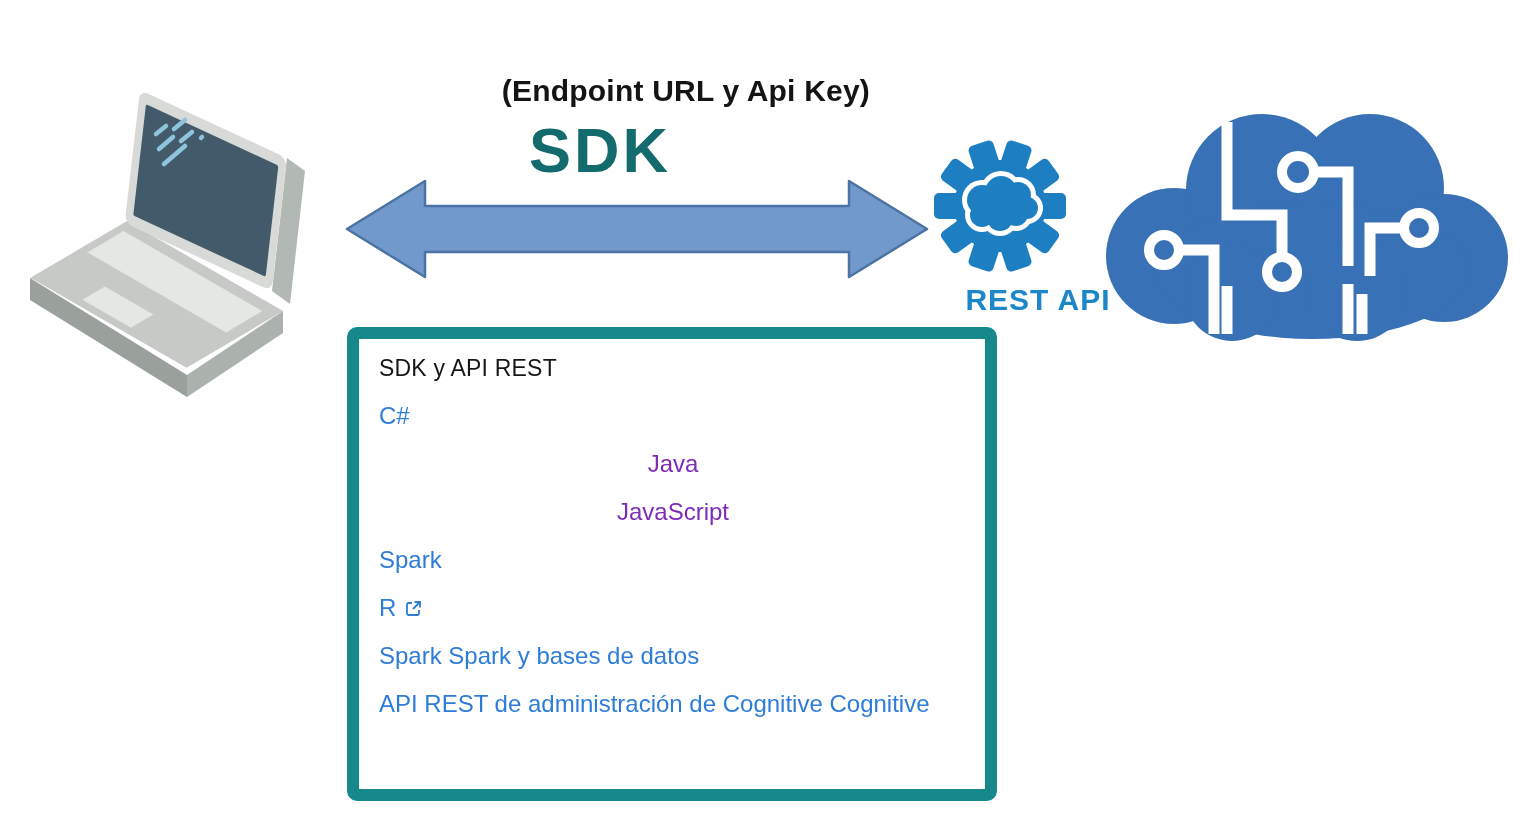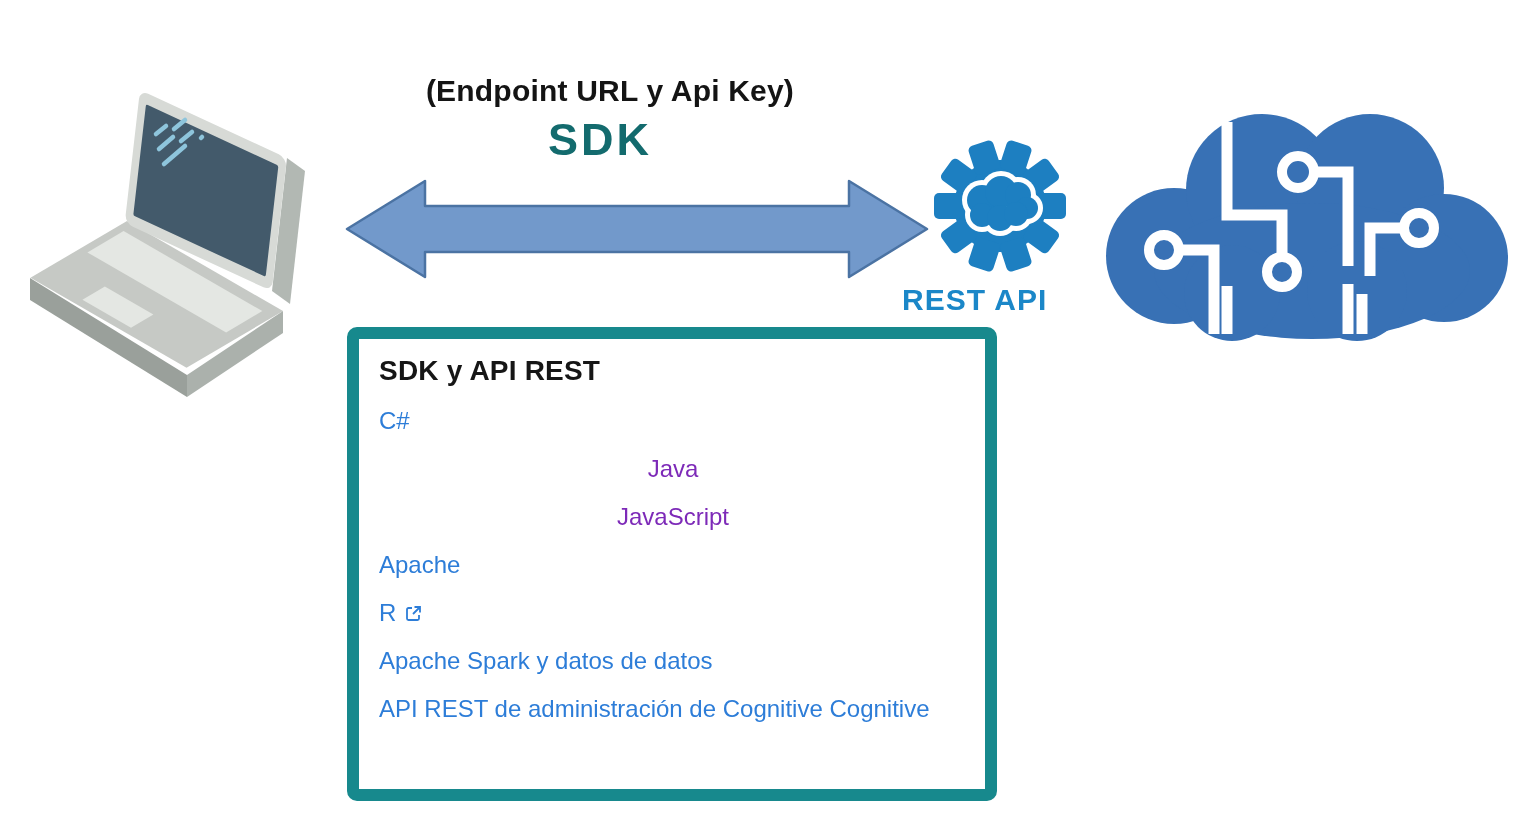--- a/index.html
+++ b/index.html
@@ -2,36 +2,36 @@
 <html><head>
 <meta charset="utf-8">
 <style>
   * { margin:0; padding:0; box-sizing:border-box; }
   html,body { width:1520px; height:814px; background:#ffffff; overflow:hidden;
               font-family:"Liberation Sans", sans-serif; }
   .canvas { position:relative; width:1520px; height:814px; background:#fff; }
 
   .abs { position:absolute; }
 
-  .caption { left:350px; top:74px; width:520px; text-align:center;
+  .caption { left:350px; top:74px; width:520px; text-align:right;
              font-size:30px; font-weight:600; color:#141414; letter-spacing:0.2px; }
   .sdk-label { left:350px; top:114px; width:500px; text-align:center;
-               font-size:45px; font-weight:800; color:#136b6e; letter-spacing:3px; }
+               font-size:63px; font-weight:800; color:#136b6e; letter-spacing:3px; }
 
   .laptop { left:15px; top:58px; }
   .arrow  { left:345px; top:176px; }
   .gear   { left:930px; top:138px; }
-  .rest-api { left:902px; top:283px; width:214px; 
+  .rest-api { left:931px; top:283px; width:214px; text-align:center;
               font-size:30px; font-weight:800; color:#1b87c8; letter-spacing:1px; }
   .brain  { left:1102px; top:108px; }
 
   .panel { left:347px; top:327px; width:650px; height:474px;
            border:12px solid #17898d; border-radius:10px; background:#fff;
            padding:8px 18px 0 20px; }
-  .panel h2 { font-size:28px; font-weight:700; color:#161616; margin-top:8px; letter-spacing:0.2px; }
+  .panel h2 { font-size:23px; font-weight:400; color:#161616; margin-top:8px; letter-spacing:0.2px; }
   .panel ul { list-style:none; margin-top:10px; }
   .panel li { font-size:24px; line-height:48px; color:#2d7dd8; cursor:pointer; white-space:nowrap; }
   .panel li.visited { color:#7d2ab8;text-align:center; }
   .panel li .ext { display:inline-block; width:19px; height:19px; margin-left:8px;
                    vertical-align:-2px; color:#2d7dd8; }
 </style>
 </head>
 <body>
 
 <div class="canvas">
@@ -148,30 +148,30 @@
       <li>
         <span>C#</span>
       </li>
       <li class="visited">
         <span>Java</span>
       </li>
       <li class="visited">
         <span>JavaScript</span>
       </li>
       <li>
-        <span>Apache</span>
+        <span>Spark</span>
       </li>
       <li>
         <span>R</span><span class="ext"><svg width="19" height="19" viewBox="0 0 19 19">
               <path d="M8 4 H4.5 A1.5 1.5 0 0 0 3 5.5 V14.5 A1.5 1.5 0 0 0 4.5 16 H13.5 A1.5 1.5 0 0 0 15 14.5 V11" fill="none" stroke="currentColor" stroke-width="1.8"></path>
               <path d="M10.5 3 H16 V8.5 M16 3 L9 10" fill="none" stroke="currentColor" stroke-width="1.8"></path>
             </svg></span>
       </li>
       <li>
-        <span>Apache Spark y datos de datos</span>
+        <span>Spark Spark y bases de datos</span>
       </li>
       <li>
         <span>API REST de administración de Cognitive Cognitive</span>
       </li>
     </ul>
   </div>
 
 </div>
 
 </body></html>

